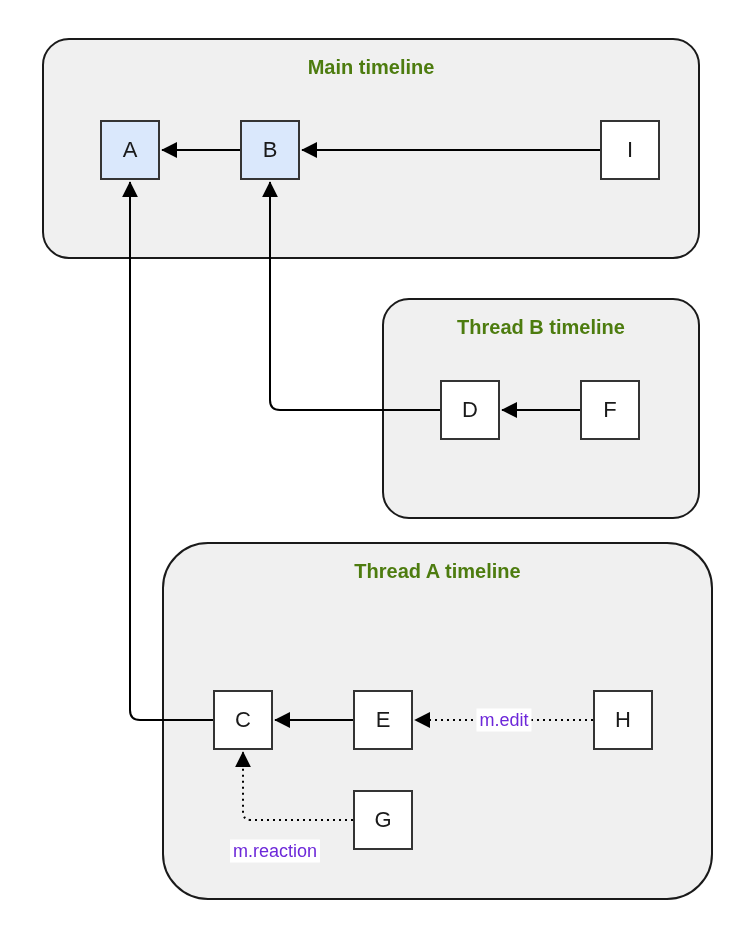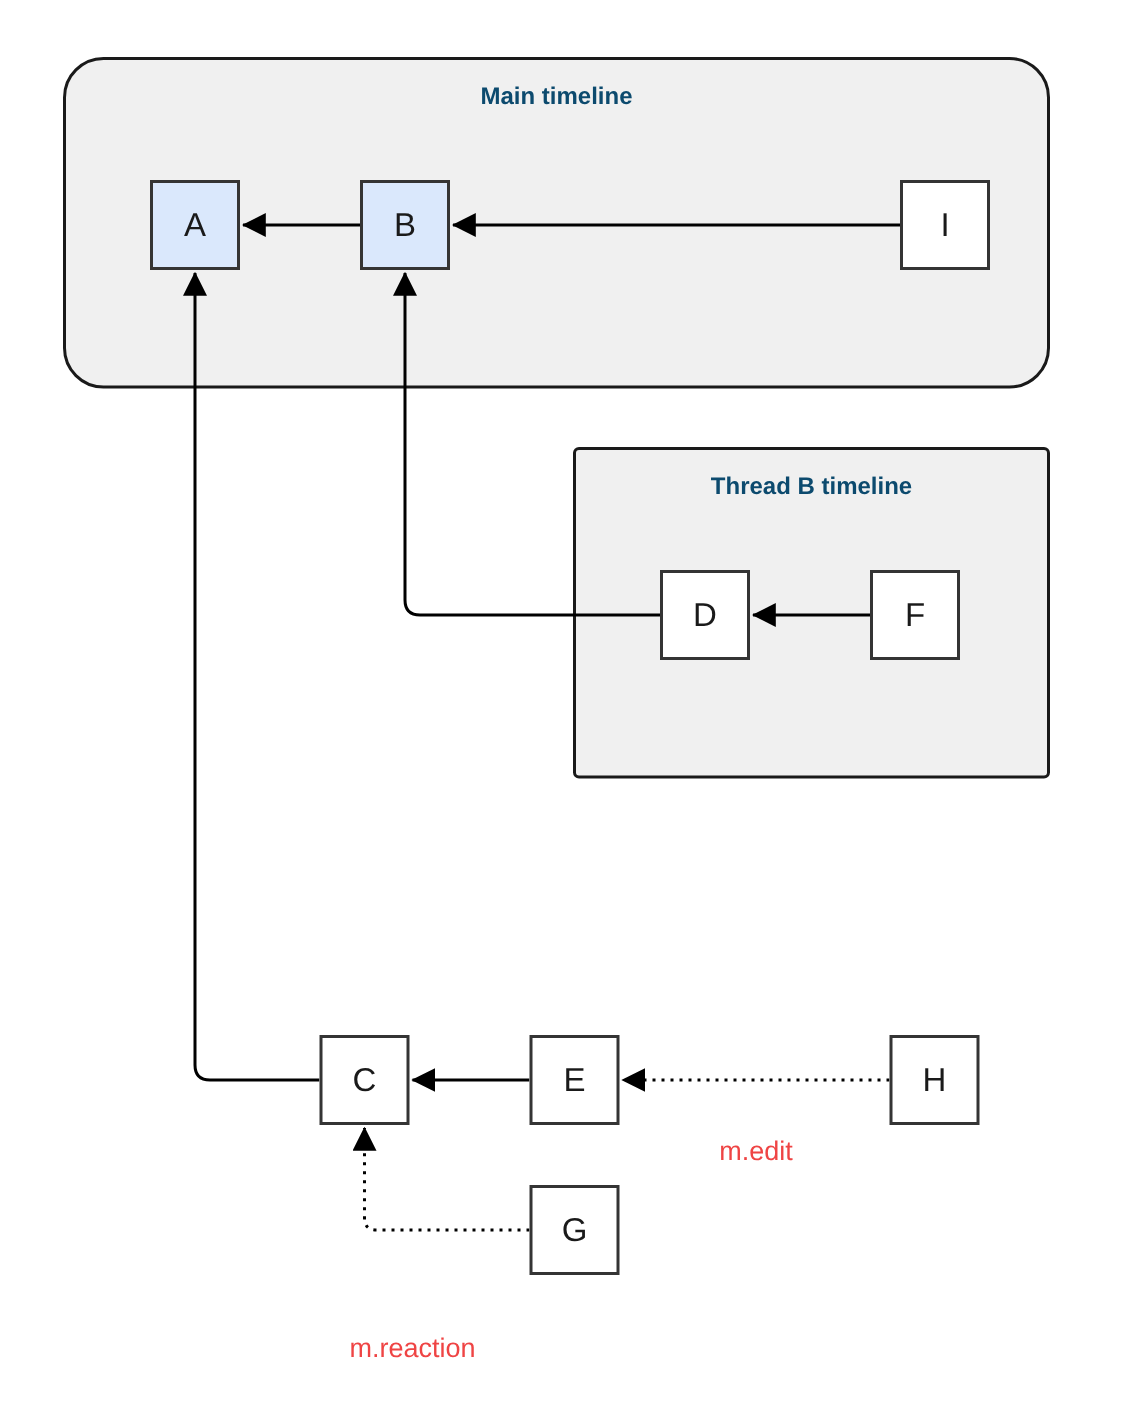--- a/index.html
+++ b/index.html
@@ -11,28 +11,28 @@
     font-family: "Liberation Sans", sans-serif;
     overflow: hidden;
   }
   .container {
     position: absolute;
     background: #f0f0f0;
     border: 2px solid #1a1a1a;
     box-sizing: border-box;
   }
   #c-main    { left: 42px;  top: 38px;  width: 658px; height: 221px; border-radius: 27px; }
-  #c-threadb { left: 382px; top: 298px; width: 318px; height: 221px; border-radius: 4px; }
+  #c-threadb { left: 382px; top: 298px; width: 318px; height: 221px; border-radius: 27px; }
   #c-threada { left: 162px; top: 542px; width: 551px; height: 358px; border-radius: 46px; }
   .container-title {
     padding-top: 16px;
     text-align: center;
     font-weight: bold;
-    font-size: 16px;
-    color: #0c4a6e;
+    font-size: 20px;
+    color: #4d7c0f;
   }
   svg.edges {
     position: absolute;
     left: 0; top: 0;
     width: 756px; height: 942px;
     pointer-events: none;
   }
   .edge-solid  { stroke: #000000; stroke-width: 2; fill: none; }
   .edge-dotted { stroke: #000000; stroke-width: 2; fill: none; stroke-dasharray: 2 4; }
   .node {
@@ -54,39 +54,41 @@
   #node-d { left: 440px; top: 380px; }
   #node-f { left: 580px; top: 380px; }
   #node-c { left: 213px; top: 690px; }
   #node-e { left: 353px; top: 690px; }
   #node-h { left: 593px; top: 690px; }
   #node-g { left: 353px; top: 790px; }
   .edge-label {
     position: absolute;
     transform: translate(-50%, -50%);
     background: #ffffff;
-    color: #ef4444;
+    color: #6d28d9;
     font-size: 18px;
     padding: 1px 3px;
     white-space: nowrap;
-    margin-top: 48px;
   }
   #lbl-edit     { left: 504px; top: 720px; }
   #lbl-reaction { left: 275px; top: 851px; text-align: right; }
 </style>
 </head>
 <body>
 
 <div class="canvas">
 
   <div class="container" id="c-main">
     <div class="container-title">Main timeline</div>
   </div>
   <div class="container" id="c-threadb">
     <div class="container-title">Thread B timeline</div>
+  </div>
+  <div class="container" id="c-threada">
+    <div class="container-title">Thread A timeline</div>
   </div>
 
   <svg class="edges" xmlns="http://www.w3.org/2000/svg">
     <defs>
       <marker id="arr" viewBox="0 0 10 10" refX="9.5" refY="5" markerWidth="8" markerHeight="8" orient="auto-start-reverse">
         <path d="M 0 0 L 10 5 L 0 10 z" fill="#000000"></path>
       </marker>
     </defs>
     <path class="edge-solid" d="M 240 150 L 162 150" marker-end="url(#arr)"></path>
     <path class="edge-solid" d="M 600 150 L 302 150" marker-end="url(#arr)"></path>

